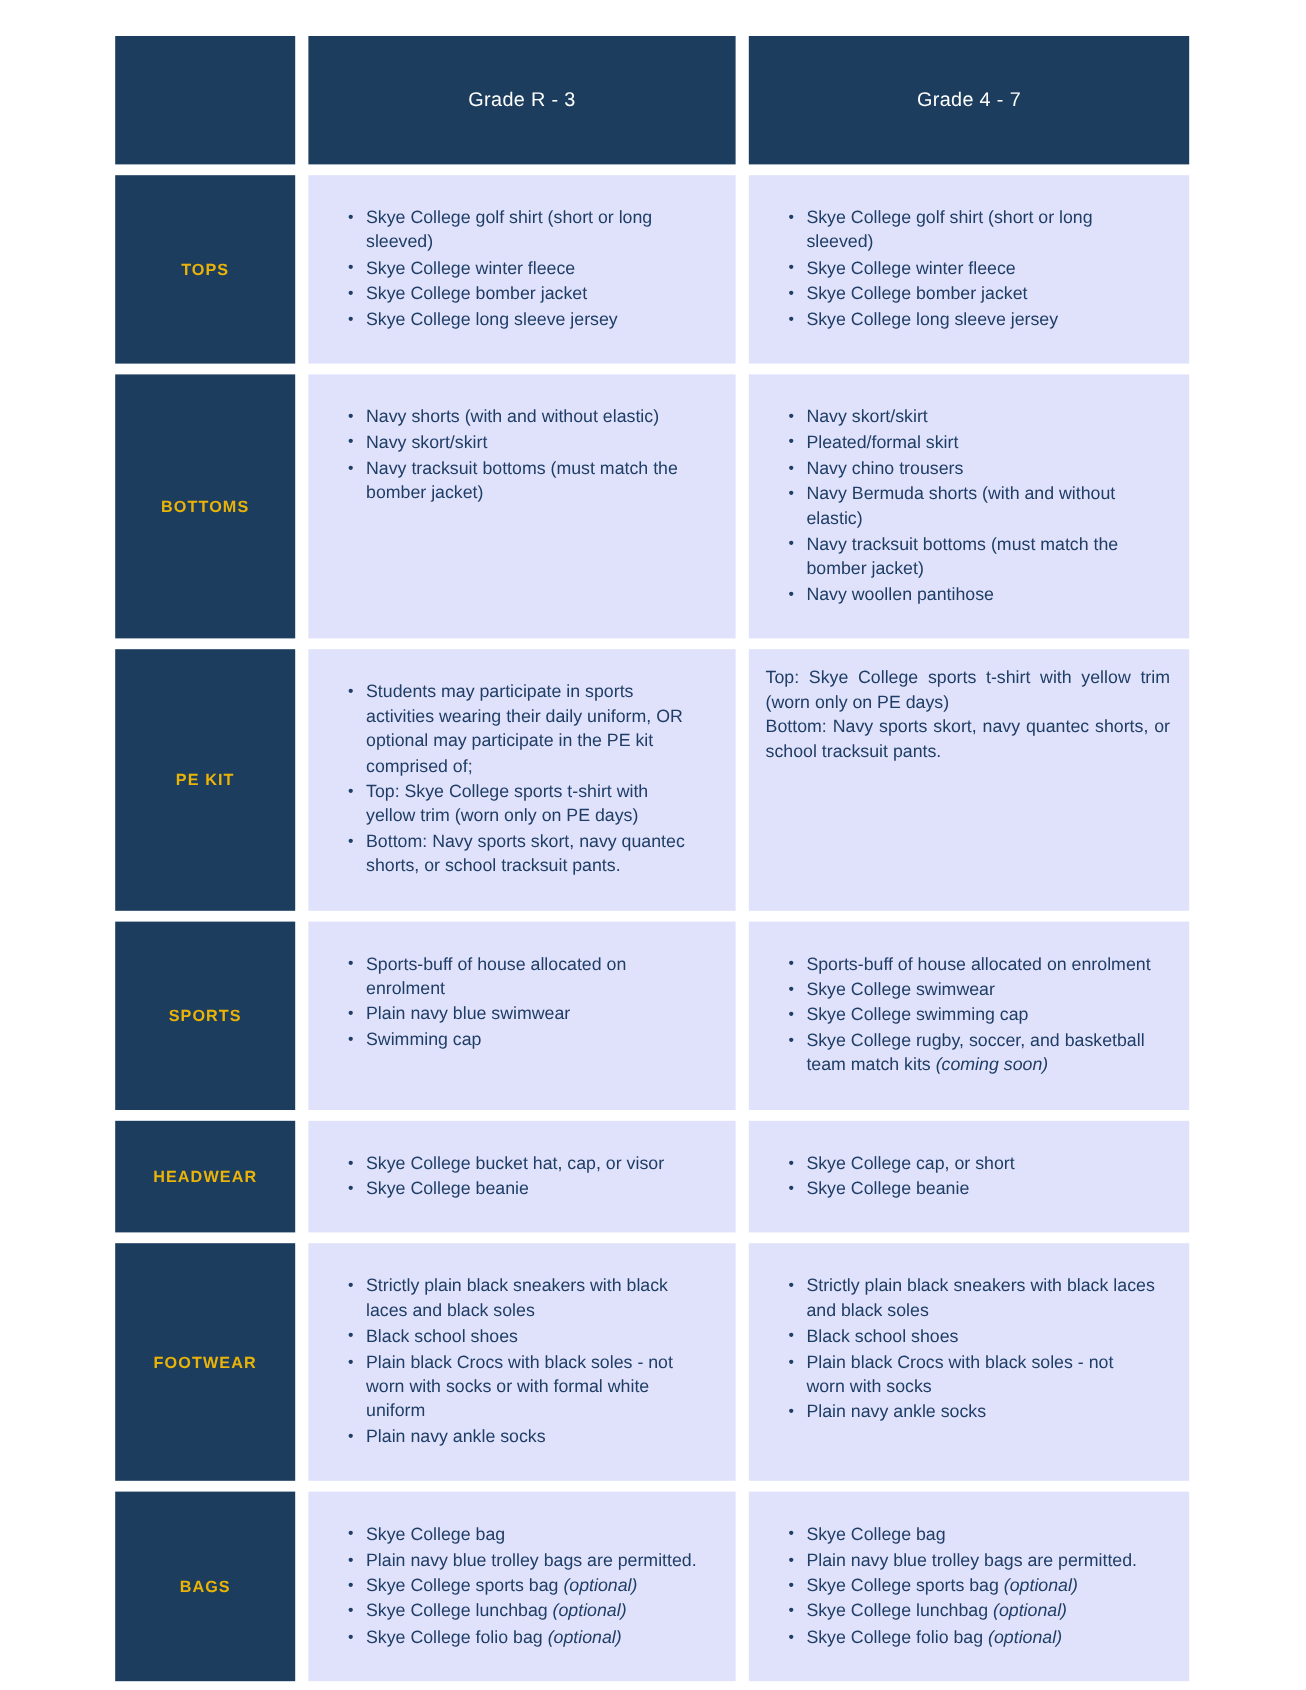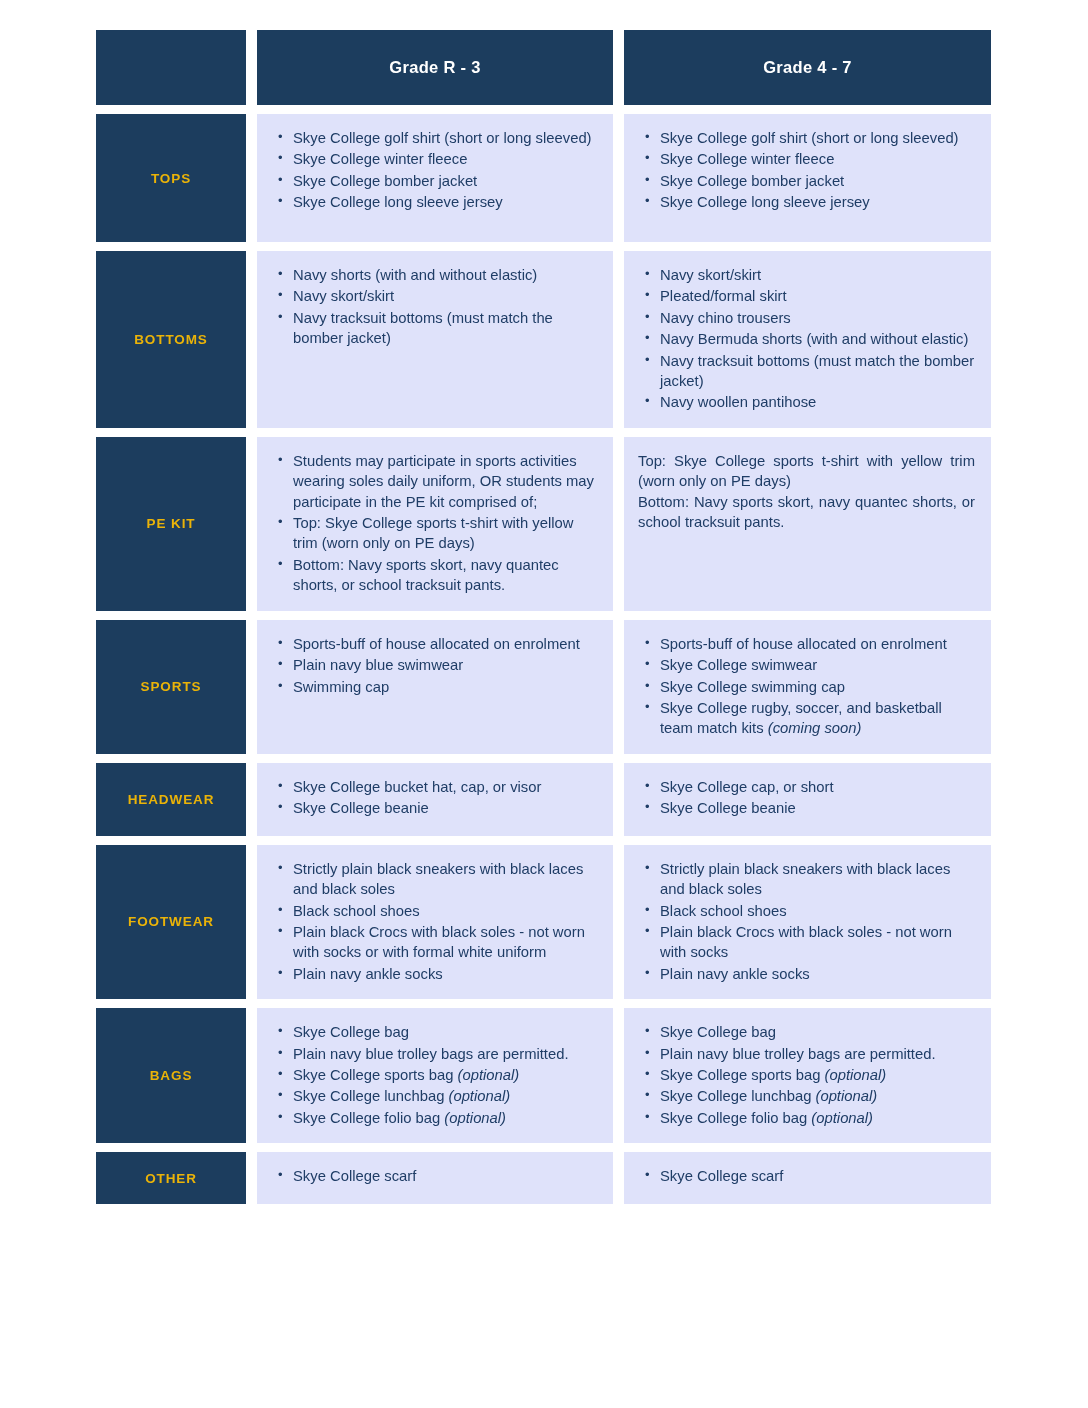--- a/index.html
+++ b/index.html
@@ -27,23 +27,23 @@
   col.c-g13{width:356px;}
   col.c-g47{width:367px;}
 
   .hdr-cell{
     background:#1c3d5e;
     height:75px;
     vertical-align:middle;
     text-align:center;
     color:#ffffff;
     font-size:16.5px;
-    font-weight:bold;
+    font-weight:normal;
     letter-spacing:.3px;
-    padding:0;
+    padding:16px;
   }
   .hdr-blank{
     background:#1c3d5e;
     padding:0;
   }
   .label-cell{
     background:#1c3d5e;
     color:#eab308;
     font-size:13.5px;
     font-weight:bold;
@@ -51,21 +51,21 @@
     text-align:center;
     vertical-align:middle;
     padding:0 4px;
   }
   .body-cell{
     background:#dfe2fa;
     vertical-align:top;
     padding:14px 16px 14px 14px;
   }
   .body-cell ul{
-    margin:0;
+    margin:12px;
     padding:0 0 0 20px;
     list-style:none;
   }
   .body-cell li{
     position:relative;
     color:#1f3d66;
     font-size:14.8px;
     line-height:20.4px;
     margin:0 0 1px 0;
     padding-left:2px;
@@ -160,21 +160,21 @@
               <li>Navy tracksuit bottoms (must match the bomber jacket)</li>
               <li>Navy woollen pantihose</li>
             </ul>
         </td>
       </tr>
 
       <tr>
         <td class="label-cell" style="height:148px">PE KIT</td>
         <td class="body-cell">
           <ul>
-              <li>Students may participate in sports activities wearing soles daily uniform, OR students may participate in the PE kit comprised of;</li>
+              <li>Students may participate in sports activities wearing their daily uniform, OR optional may participate in the PE kit comprised of;</li>
               <li><b>Top:</b> Skye College sports t-shirt with yellow trim (worn only on PE days)</li>
               <li><b>Bottom:</b> Navy sports skort, navy quantec shorts, or school tracksuit pants.</li>
             </ul>
         </td>
         <td class="body-cell">
           <div>
               <p class="para"><b>Top:</b> Skye College sports t-shirt with yellow trim (worn only on PE days)</p>
               <p class="para"><b>Bottom:</b> Navy sports skort, navy quantec shorts, or school tracksuit pants.</p>
             </div>
         </td>

